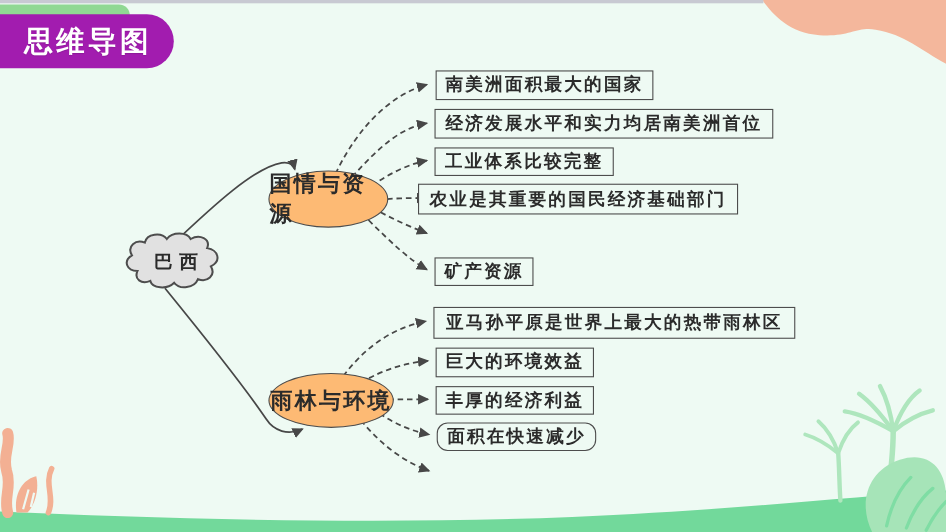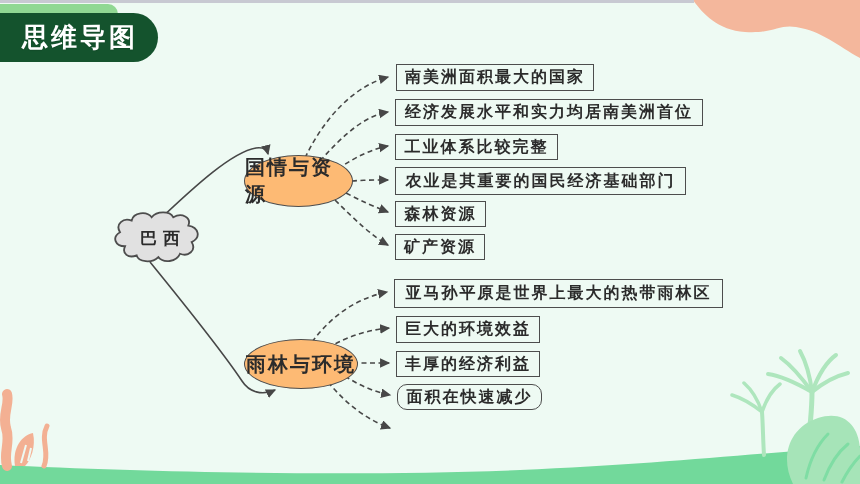--- a/index.html
+++ b/index.html
@@ -5,21 +5,21 @@
   html,body{margin:0;padding:0;background:#dddddd;}
   .stage{
     position:relative;width:860px;height:484px;overflow:hidden;
     background:#eefaf3;
     font-family:"Liberation Serif","DejaVu Serif",serif;
   }
   .deco{position:absolute;left:0;top:0;z-index:0;}
   .topstrip{position:absolute;left:0;top:0;width:694px;height:3px;background:#c8c9d2;z-index:3;}
   .badge-accent{position:absolute;left:0;top:4px;width:118px;height:26px;background:#90d893;border-radius:0 10px 10px 0;z-index:3;}
   .badge{
-    position:absolute;left:0;top:13px;width:158px;height:49px;background:#14532d;
+    position:absolute;left:0;top:13px;width:158px;height:49px;background:#a21caf;
     border-radius:0 26px 26px 0;z-index:4;display:flex;align-items:center;
   }
   .badge span{
     color:#ffffff;font-size:26px;font-weight:bold;letter-spacing:3px;padding-left:22px;
     text-shadow:0 1px 1px rgba(0,0,0,0.12);
   }
   .connectors{position:absolute;left:0;top:0;z-index:1;}
   .node{position:absolute;z-index:2;display:flex;align-items:center;justify-content:center;color:#2b2b2b;}
   .cloud-node{width:100px;height:58px;}
   .cloud-node svg{position:absolute;left:0;top:0;width:100%;height:100%;}
@@ -112,22 +112,21 @@
     </svg>
     <span class="lbl">巴西</span>
   </div>
 
   <div class="node ellipse-node" style="left:244px;top:155px;width:107px;height:50px;">国情与资源</div>
   <div class="node leaf-box" style="left:396px;top:64px;width:196px;height:25px;">南美洲面积最大的国家</div>
 
   <div class="node ellipse-node" style="left:244px;top:339px;width:112px;height:48px;">雨林与环境</div>
   <div class="node leaf-box" style="left:395px;top:134px;width:161px;height:24px;">工业体系比较完整</div>
   <div class="node leaf-box" style="left:395px;top:99px;width:306px;height:25px;">经济发展水平和实力均居南美洲首位</div>
-  <div class="node leaf-box" style="left:395px;top:167px;width:289px;height:26px;">农业是其重要的国民经济基础部门</div>
-  <div class="node leaf-box" style="left:395px;top:201px;width:89px;height:24px;">森林资源</div>
+  <div class="node leaf-box" style="left:380px;top:167px;width:289px;height:26px;">农业是其重要的国民经济基础部门</div>
   <div class="node leaf-box" style="left:395px;top:234px;width:88px;height:24px;">矿产资源</div>
 
   <div class="node leaf-box" style="left:394px;top:279px;width:327px;height:27px;">亚马孙平原是世界上最大的热带雨林区</div>
   <div class="node leaf-box" style="left:396px;top:351px;width:142px;height:24px;">丰厚的经济利益</div>
   <div class="node leaf-box" style="left:396px;top:316px;width:142px;height:25px;">巨大的环境效益</div>
   <div class="node leaf-box" style="left:397px;top:384px;width:143px;height:24px;border-radius:10px;">面积在快速减少</div>
 
 </div>
 
 </body></html>

